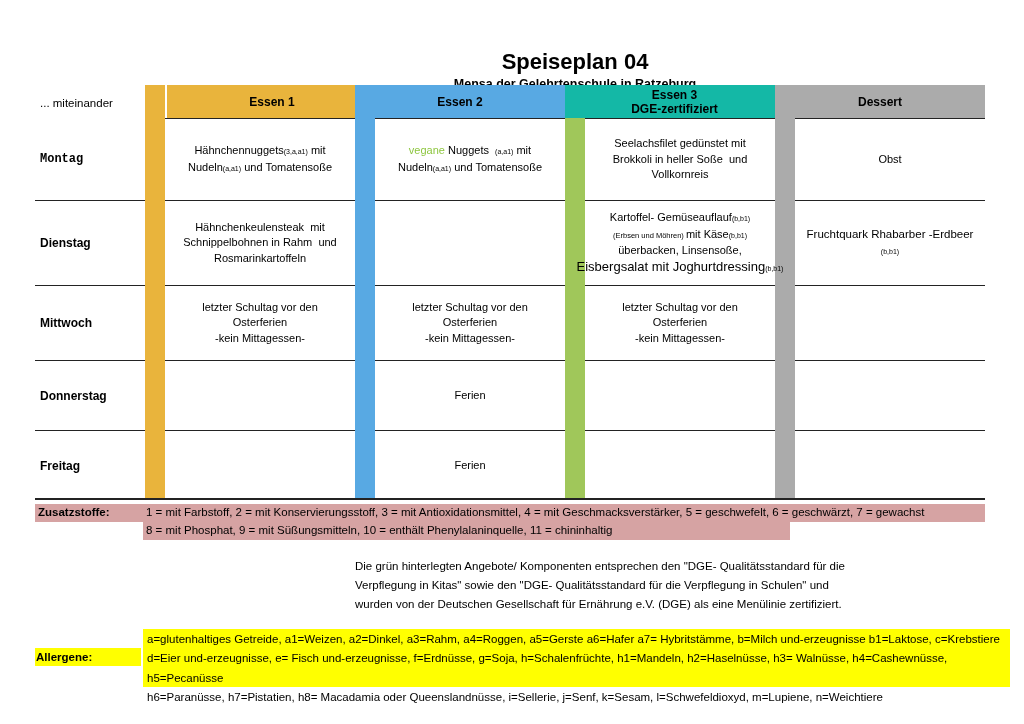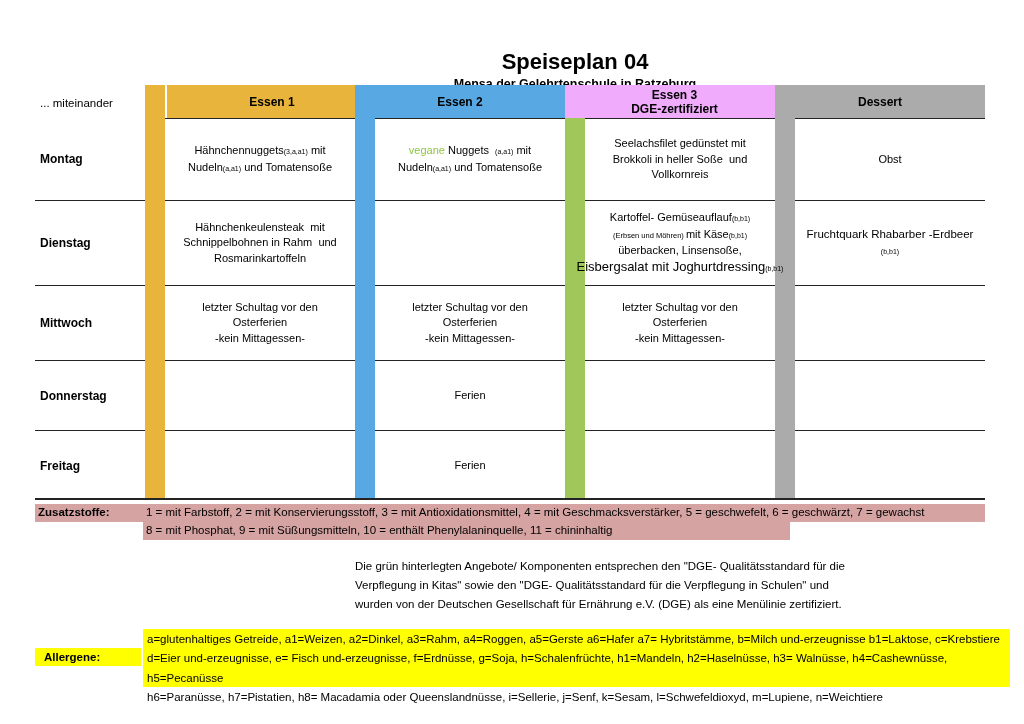--- a/index.html
+++ b/index.html
@@ -34,21 +34,21 @@
   #bottomline{left:35px;top:498px;width:950px;height:2px;background:#232323;}
   
   .bar{position:absolute;}
   #zusatz-bar1{left:35px;top:504px;width:950px;height:18px;}
   #zusatz-bar2{left:143px;top:522px;width:647px;height:18px;}
   #zusatz-label{left:38px;top:506px;font-weight:bold;font-size:11.5px;}
   #zusatz-line1{left:146px;top:506px;font-size:11.5px;white-space:pre;}
   #zusatz-line2{left:146px;top:524px;font-size:11.5px;white-space:pre;}
   #dge-note{left:355px;top:557px;width:530px;font-size:11.5px;line-height:19px;}
   #allergene-block{left:143px;top:629px;width:867px;height:58px;font-size:11.5px;line-height:19.3px;padding:1px 4px 0 4px;box-sizing:border-box;}
-  #allergene-label{left:35px;top:648px;width:106px;height:18px;font-weight:bold;font-size:11.5px;display:flex;align-items:center;padding-left:9px;box-sizing:border-box;}
+  #allergene-label{left:35px;top:648px;width:106px;height:18px;font-weight:bold;font-size:11.5px;display:flex;align-items:center;padding-left:1px;box-sizing:border-box;}
 </style>
 </head>
 <body>
 
 <div class="abs" id="titleblock">
   <div class="title">Speiseplan 04</div>
   <div class="subtitle">Mensa der Gelehrtenschule in Ratzeburg</div>
   <div class="daterange">von Montag 23.03. bis Freitag den 27.03.2026 / 13. KW</div>
 </div>
 
@@ -57,29 +57,29 @@
 
 <div class="stripe" style="left: 110px; top: 0px; width: 20px; height: 415px; background: rgb(233, 180, 60);"></div>
     <div class="colheader" style="left: 110px; top: 0px; width: 210px; background: rgb(233, 180, 60); margin-left: 22px;">
       <div>Essen 1</div>
     </div>
     <div class="stripe" style="left: 320px; top: 0px; width: 20px; height: 415px; background: rgb(88, 169, 227);"></div>
     <div class="colheader" style="left: 320px; top: 0px; width: 210px; background: rgb(88, 169, 227);">
       <div>Essen 2</div>
     </div>
     <div class="stripe" style="left: 530px; top: 0px; width: 20px; height: 415px; background: rgb(160, 199, 90);"></div>
-    <div class="colheader" style="left: 530px; top: 0px; width: 219px; background: #f0abfc;">
+    <div class="colheader" style="left: 530px; top: 0px; width: 219px; background: #14b8a6;">
       <div>Essen 3</div>
       <div>DGE-zertifiziert</div>
     </div>
     <div class="stripe" style="left: 740px; top: 0px; width: 20px; height: 415px; background: rgb(171, 171, 171);"></div>
     <div class="colheader" style="left: 740px; top: 0px; width: 210px; background: rgb(171, 171, 171);">
       <div>Dessert</div>
     </div>
-    <div class="daycell" style="left: 0px; top: 33px; width: 110px; height: 82px;">Montag</div>
+    <div class="daycell" style="left: 0px; top: 33px; width: 110px; height: 82px; font-family: Liberation Mono, monospace;">Montag</div>
     <div class="cell" style="left: 130px; top: 33px; width: 190px; height: 82px;">
       <div class="line"><span>Hähnchennuggets</span><span class="sub">(3,a,a1)</span><span> mit</span></div>
       <div class="line"><span>Nudeln</span><span class="sub">(a,a1)</span><span> und Tomatensoße</span></div>
     </div>
     <div class="cell" style="left: 340px; top: 33px; width: 190px; height: 82px;">
       <div class="line"><span style="color: rgb(141, 198, 63);">vegane</span><span> Nuggets  </span><span class="sub">(a,a1)</span><span> mit</span></div>
       <div class="line"><span>Nudeln</span><span class="sub">(a,a1)</span><span> und Tomatensoße</span></div>
     </div>
     <div class="cell" style="left: 550px; top: 33px; width: 190px; height: 82px;">
       <div class="line"><span>Seelachsfilet gedünstet mit</span></div>

